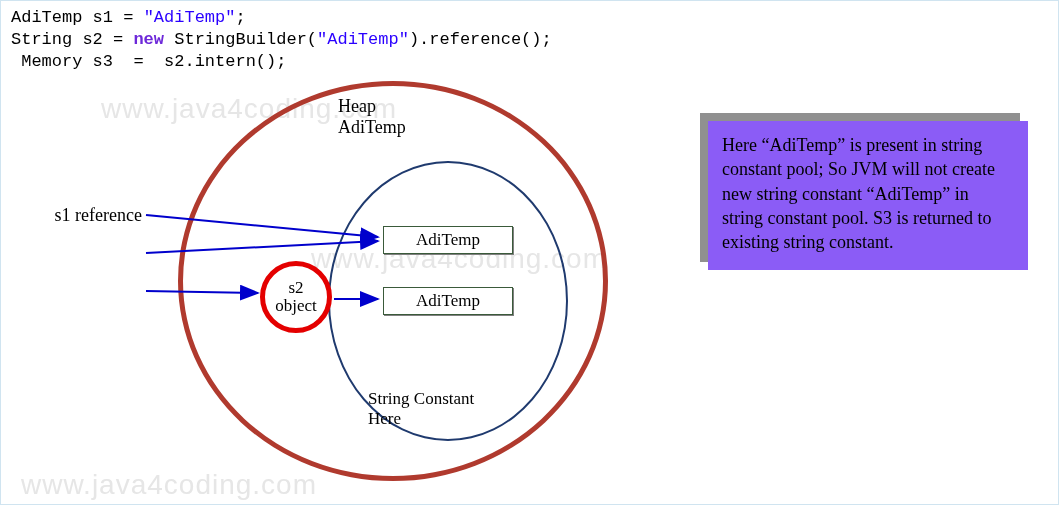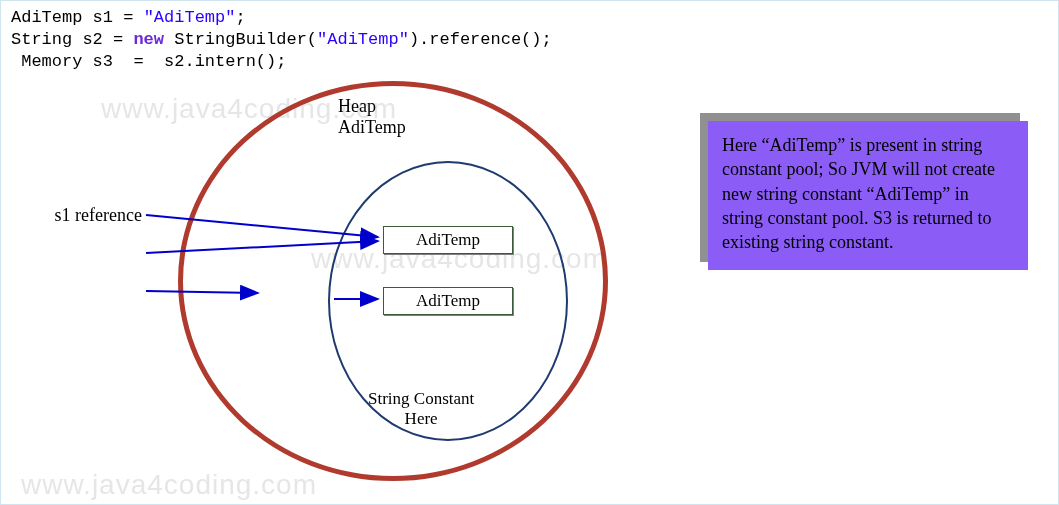--- a/index.html
+++ b/index.html
@@ -52,21 +52,21 @@
       width: 240px;
       height: 280px;
       border: 2.5px solid #1f3a6e;
       border-radius: 50%;
     }
     .pool-label {
       position: absolute;
       left: 360px;
       top: 308px;
       font-size: 17px;
-      text-align: center;
+      text-align: left;
       line-height: 1.15;
     }
     .s2-circle {
       position: absolute;
       left: 252px;
       top: 180px;
       width: 72px;
       height: 72px;
       border: 5px solid #e40000;
       border-radius: 50%;
@@ -149,20 +149,26 @@
     <span>Heap</span><br>
     <span>AdiTemp</span>
   </div>
 
   <div class="pool-oval"></div>
   <div class="pool-label">
     <span>String Constant</span><br>
     <span>Here</span>
   </div>
 
+  <div class="s2-circle">
+    <div>
+      <span>s2</span><br>
+      <span>object</span>
+    </div>
+  </div>
 
   <div class="pool-item i1">AdiTemp</div>
   <div class="pool-item i2">AdiTemp</div>
 
   <div class="ref-label r1">s1 reference</div>
 
   <svg class="arrow-svg">
     <defs>
       <marker id="arrowhead" markerWidth="10" markerHeight="8" refX="9" refY="4" orient="auto">
         <polygon points="0 0, 10 4, 0 8" fill="#0000cc"></polygon>

